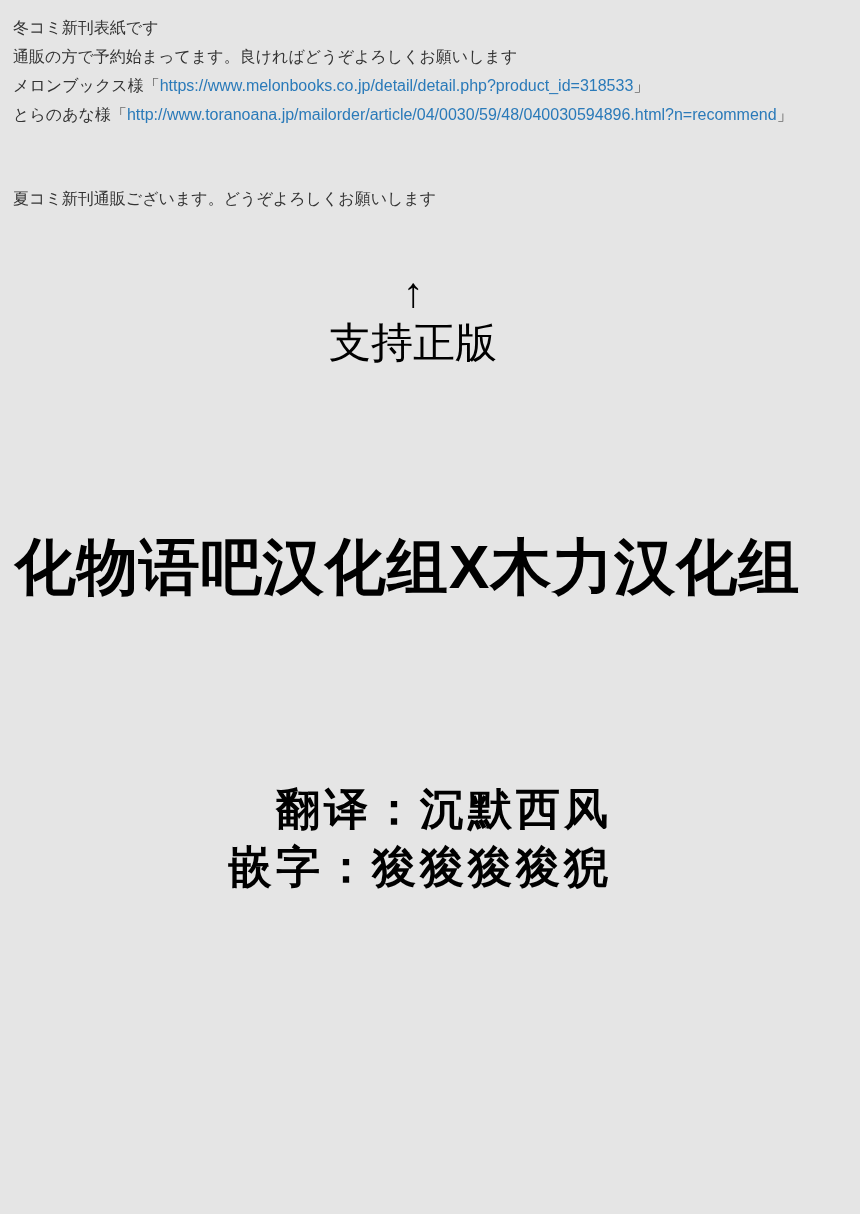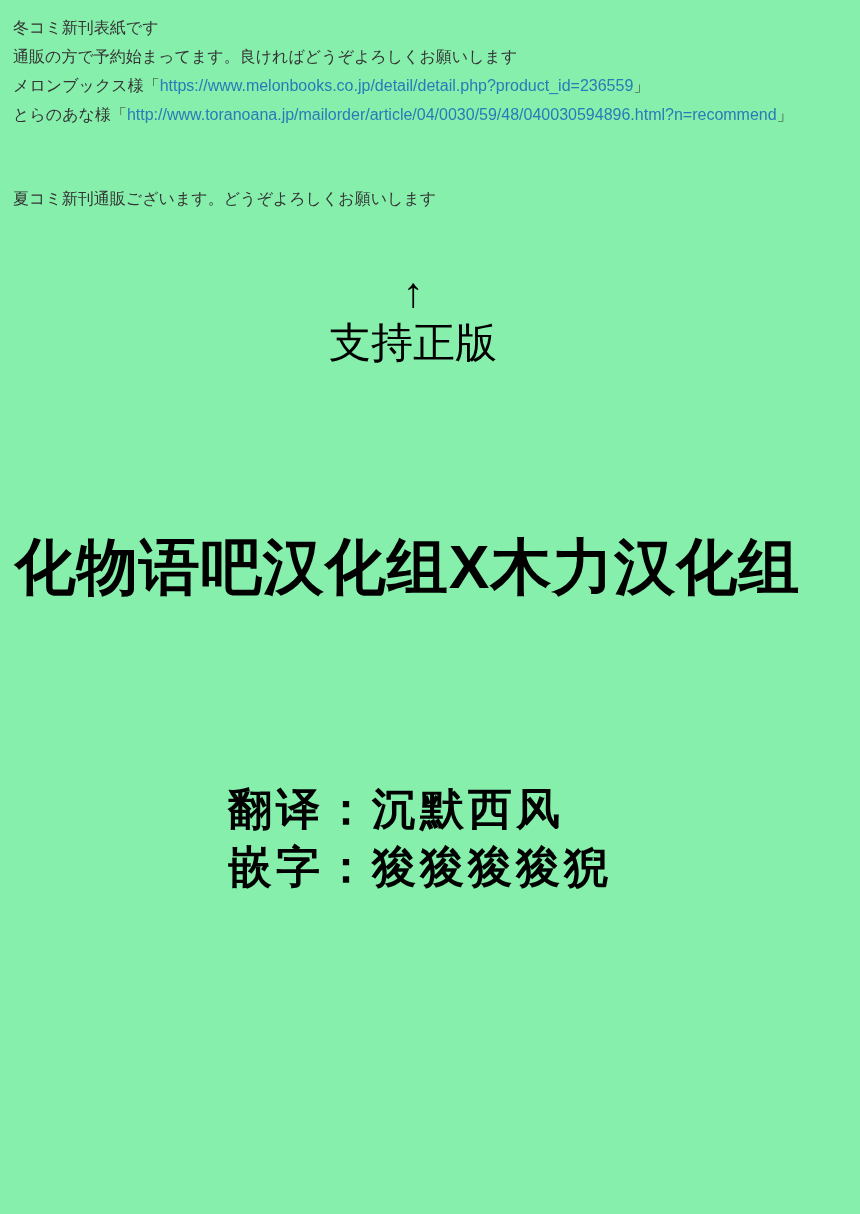--- a/index.html
+++ b/index.html
@@ -1,20 +1,20 @@
 <!DOCTYPE html>
 <html><head>
 <meta charset="utf-8">
 <style>
   html, body { margin: 0; padding: 0; background: #ffffff; }
   .page {
     position: relative;
     width: 860px;
     height: 1214px;
-    background: #86efac;
+    background: #e5e5e5;
     overflow: hidden;
     font-family: "Liberation Sans", sans-serif;
   }
   .jp-block {
     position: absolute;
     left: 13px;
     font-size: 16px;
     line-height: 29px;
     color: #333333;
     white-space: nowrap;
@@ -62,31 +62,32 @@
   .credits {
     position: absolute;
     left: 228px;
     top: 780px;
     font-size: 44px;
     line-height: 58px;
     font-weight: bold;
     letter-spacing: 4px;
     color: #000000;
     white-space: nowrap;
+    text-align: right;
   }
 </style>
 </head>
 <body>
 
 <div class="page">
 
   <section class="jp-block block-winter">
     <p>冬コミ新刊表紙です</p>
     <p>通販の方で予約始まってます。良ければどうぞよろしくお願いします</p>
-    <p><span>メロンブックス様</span><span>「</span><a class="link">https://www.melonbooks.co.jp/detail/detail.php?product_id=236559</a><span>」</span></p>
+    <p><span>メロンブックス様</span><span>「</span><a class="link">https://www.melonbooks.co.jp/detail/detail.php?product_id=318533</a><span>」</span></p>
     <p><span>とらのあな様</span><span>「</span><a class="link">http://www.toranoana.jp/mailorder/article/04/0030/59/48/040030594896.html?n=recommend</a><span>」</span></p>
   </section>
 
   <section class="jp-block block-summer">
     <p>夏コミ新刊通販ございます。どうぞよろしくお願いします</p>
   </section>
 
   <div class="support">
     <div class="up-arrow">↑</div>
     <div class="support-text">支持正版</div>

